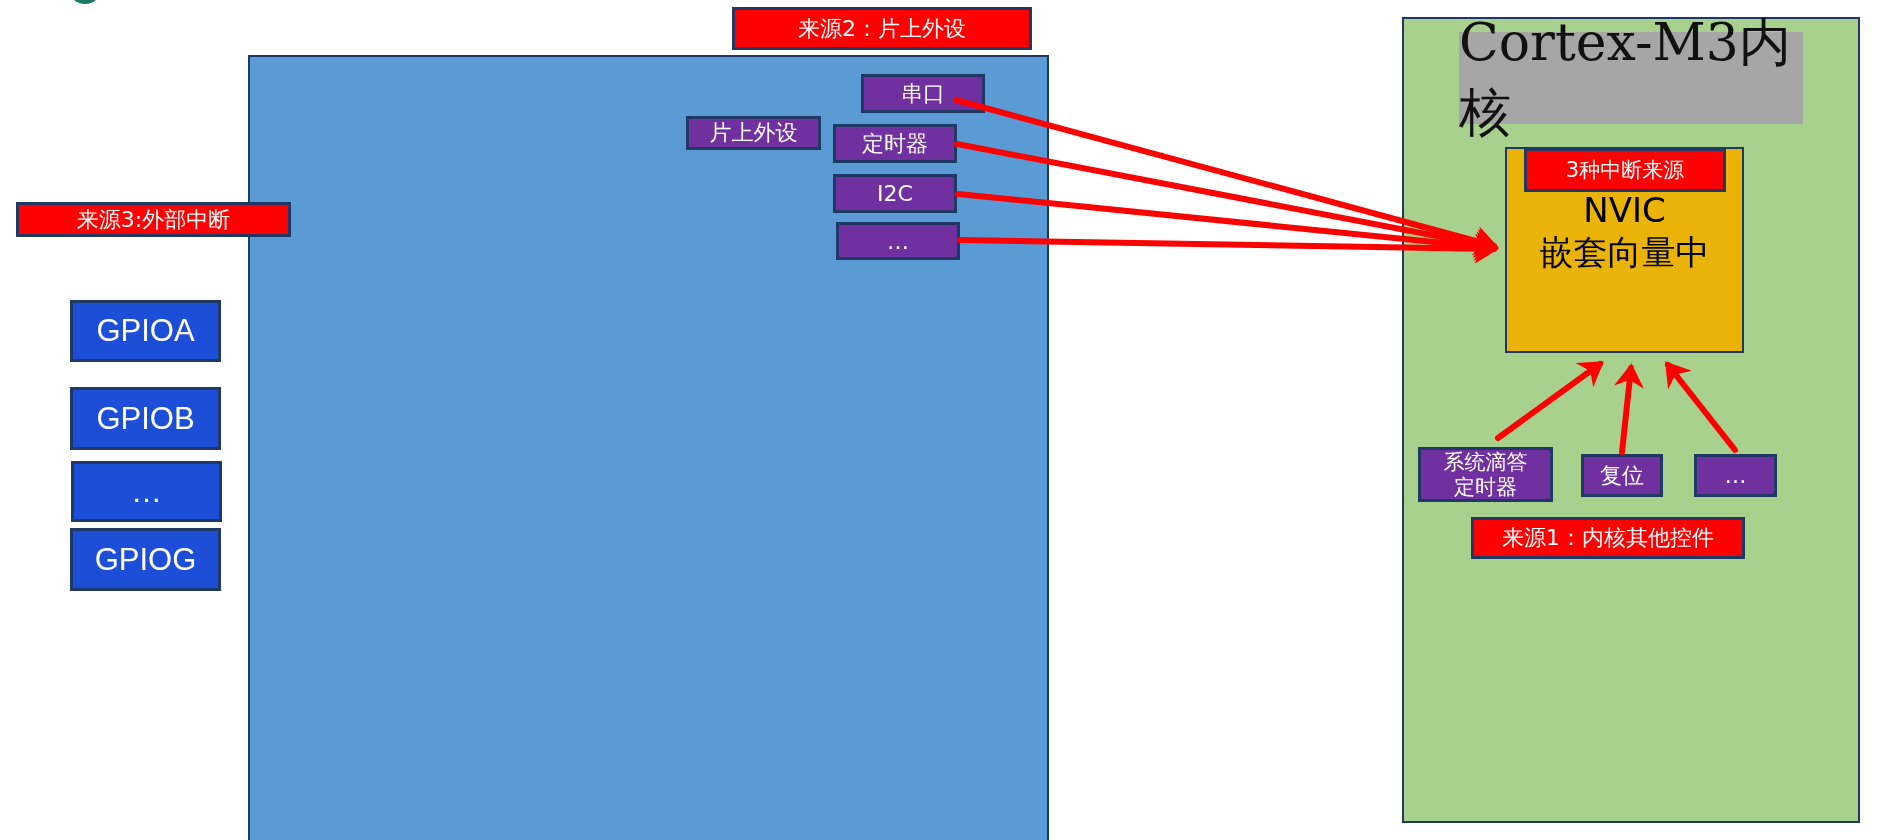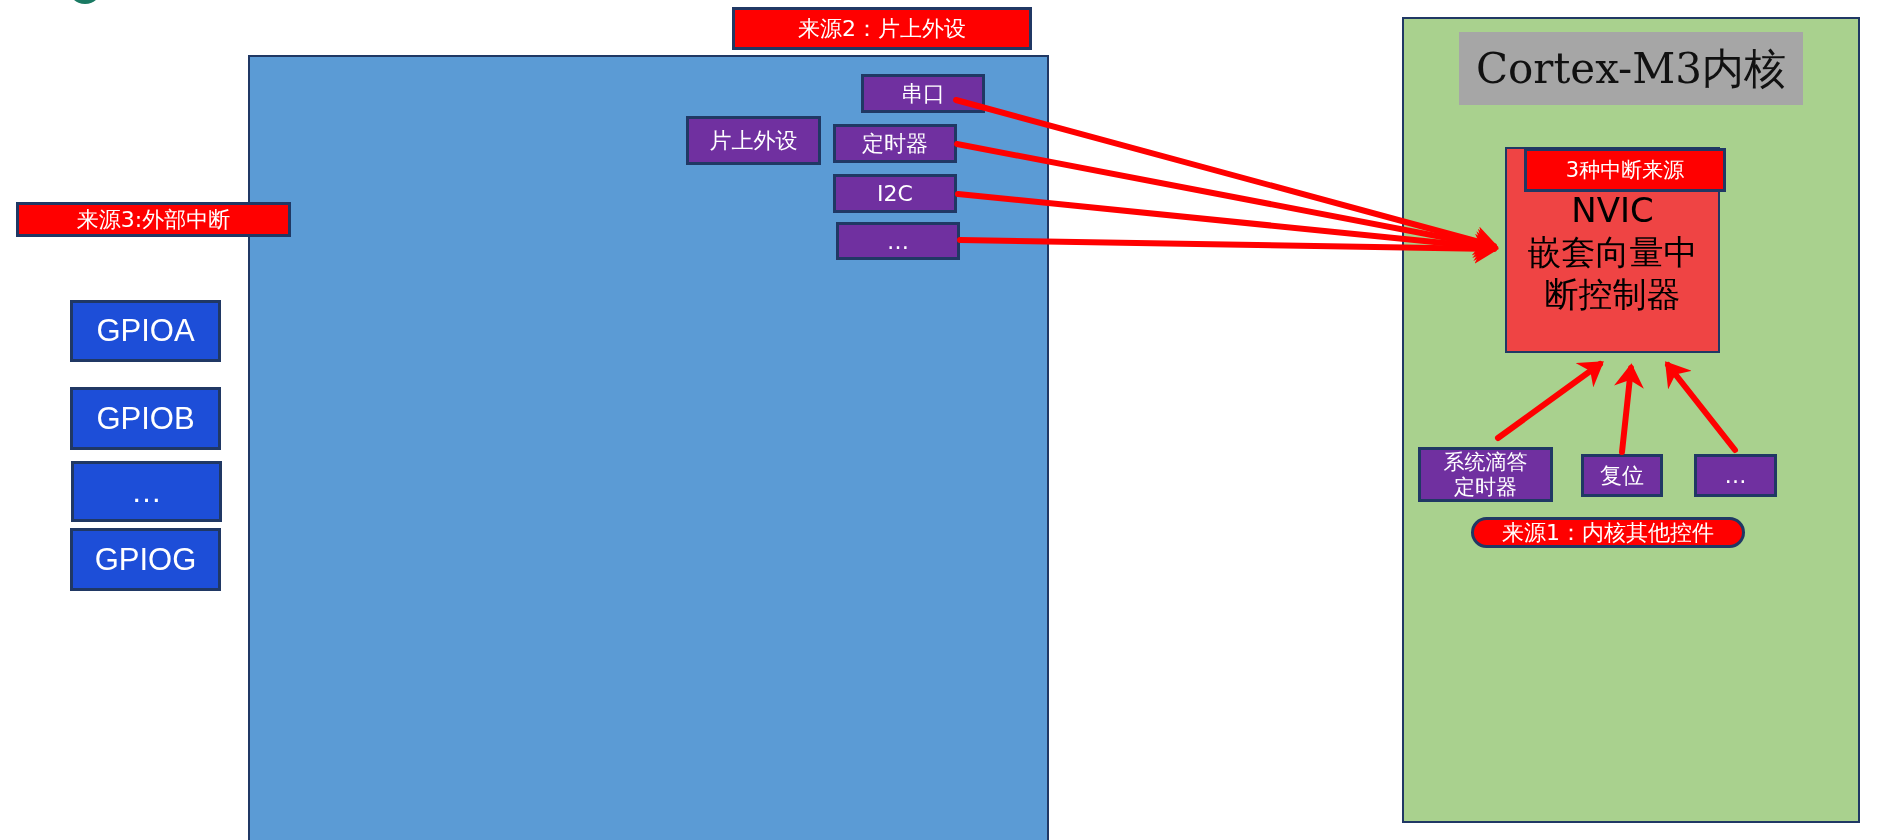--- a/index.html
+++ b/index.html
@@ -24,82 +24,81 @@
     }
     .chip {
       left: 248px; top: 55px; width: 801px; height: 800px;
       background: #5b9bd5; border: 2px solid #203864;
     }
     .core {
       left: 1402px; top: 17px; width: 458px; height: 806px;
       background: #a9d18e; border: 2px solid #203864;
     }
     .core-title {
-      left: 1459px; top: 32px; width: 344px; height: 73px;
+      left: 1459px; top: 32px; width: 344px; height: 92px;
       background: #a6a6a6; color: #111; border: none;
       font-family: "DejaVu Serif", "Liberation Serif", serif;
-      font-size: 42px; display: flex; align-items: center; justify-content: center;
+      font-size: 52px; display: flex; align-items: center; justify-content: center;
       position: absolute;
     }
     .nvic {
-      left: 1505px; top: 147px; width: 215px; height: 206px;
-      background: #ef4444; border: 2px solid #203864;
+      left: 1505px; top: 147px; width: 239px; height: 206px;
+      background: #eab308; border: 2px solid #203864;
       position: absolute; box-sizing: border-box;
     }
     .nvic-text {
       position: absolute; left: 0; right: 0; top: 40px;
       text-align: center; color: #000;
       font-size: 34px; line-height: 42px;
     }
     .nvic-text div { white-space: nowrap; }
     svg.arrows { position: absolute; left: 0; top: 0; pointer-events: none; }
   </style>
 </head>
 <body>
 
 <div class="logo"></div>
 
 <div class="abs chip"></div>
 
 <div class="box red" style="left:732px;top:7px;width:300px;height:43px;">来源2：片上外设</div>
 
-<div class="box purple" style="left:686px;top:116px;width:135px;height:49px;">片上外设</div>
+<div class="box purple" style="left:686px;top:116px;width:135px;height:34px;">片上外设</div>
 
 <div class="box purple" style="left:833px;top:74px;width:124px;height:39px;margin-left:28px;">串口</div>
 <div class="box purple" style="left:833px;top:124px;width:124px;height:39px;">定时器</div>
 <div class="box purple" style="left:833px;top:174px;width:124px;height:39px;">I2C</div>
 <div class="box purple" style="left:836px;top:222px;width:124px;height:38px;">…</div>
 
 <div class="box red" style="left:16px;top:202px;width:275px;height:35px;">来源3:外部中断</div>
 
 <div class="box orange" style="left:22px;top:300px;width:151px;height:62px;">GPIOA</div>
 <div class="box orange" style="left:22px;top:387px;width:151px;height:63px;">GPIOB</div>
 <div class="box orange" style="left:23px;top:461px;width:151px;height:61px;">…</div>
 <div class="box orange" style="left:22px;top:528px;width:151px;height:63px;">GPIOG</div>
 
 <div class="abs core"></div>
 <div class="core-title">Cortex-M3内核</div>
 
 <div class="nvic">
   <div class="nvic-text">
     <div>NVIC</div>
     <div>嵌套向量中</div>
-    <div>断控制器</div>
   </div>
 </div>
 <div class="box red" style="left:1524px;top:148px;width:202px;height:44px;font-size:21px;">3种中断来源</div>
 
 <div class="box purple" style="left:1418px;top:447px;width:135px;height:55px;flex-direction:column;line-height:25px;font-size:21px;">
   <span>系统滴答</span>
   <span>定时器</span>
 </div>
 <div class="box purple" style="left:1581px;top:454px;width:82px;height:43px;">复位</div>
 <div class="box purple" style="left:1694px;top:454px;width:83px;height:43px;">…</div>
 
-<div class="box red" style="left:1471px;top:517px;width:274px;height:31px;border-radius:17px;">来源1：内核其他控件</div>
+<div class="box red" style="left:1471px;top:517px;width:274px;height:42px;">来源1：内核其他控件</div>
 
 <svg class="arrows" width="1891" height="840">
   <defs>
     <marker id="ah" markerWidth="5" markerHeight="5" refX="3.2" refY="2.5" orient="auto" markerUnits="strokeWidth">
       <path d="M0,0 L4,2.5 L0,5 L1.2,2.5 Z" fill="#ff0000"></path>
     </marker>
   </defs>
   <g stroke="#ff0000" stroke-width="6" fill="none" stroke-linecap="round">
     <line x1="956" y1="100" x2="1494" y2="246" marker-end="url(#ah)"></line>
     <line x1="957" y1="144" x2="1494" y2="247" marker-end="url(#ah)"></line>

